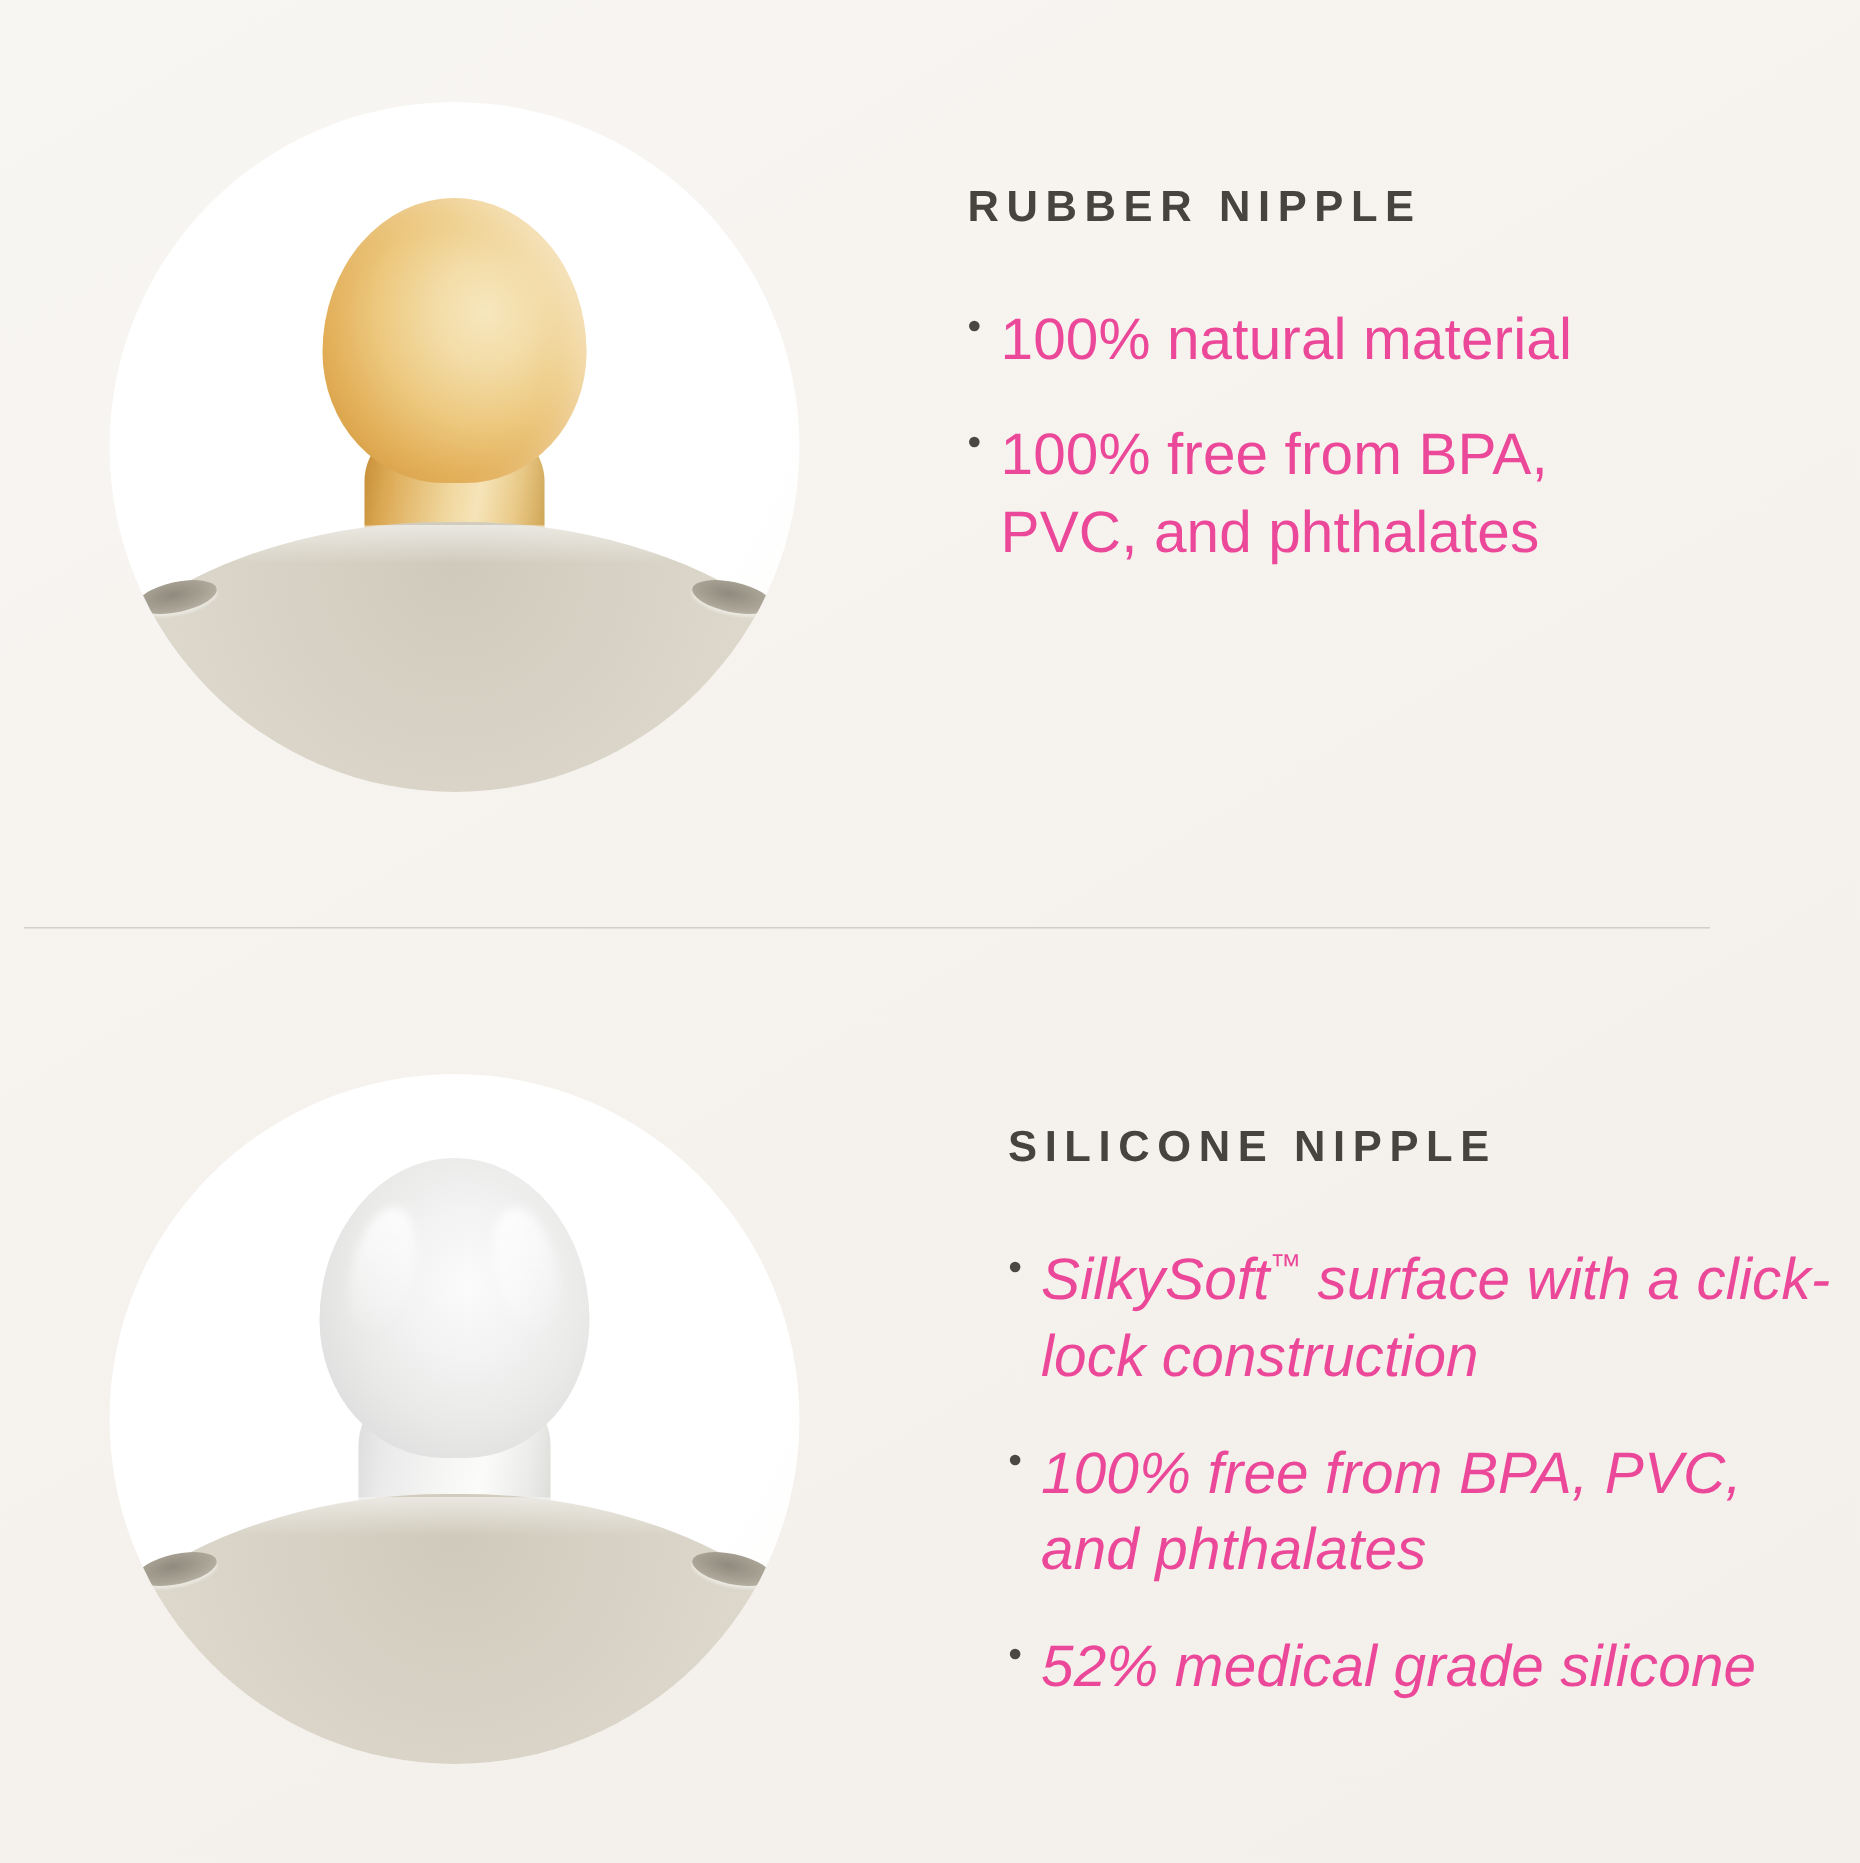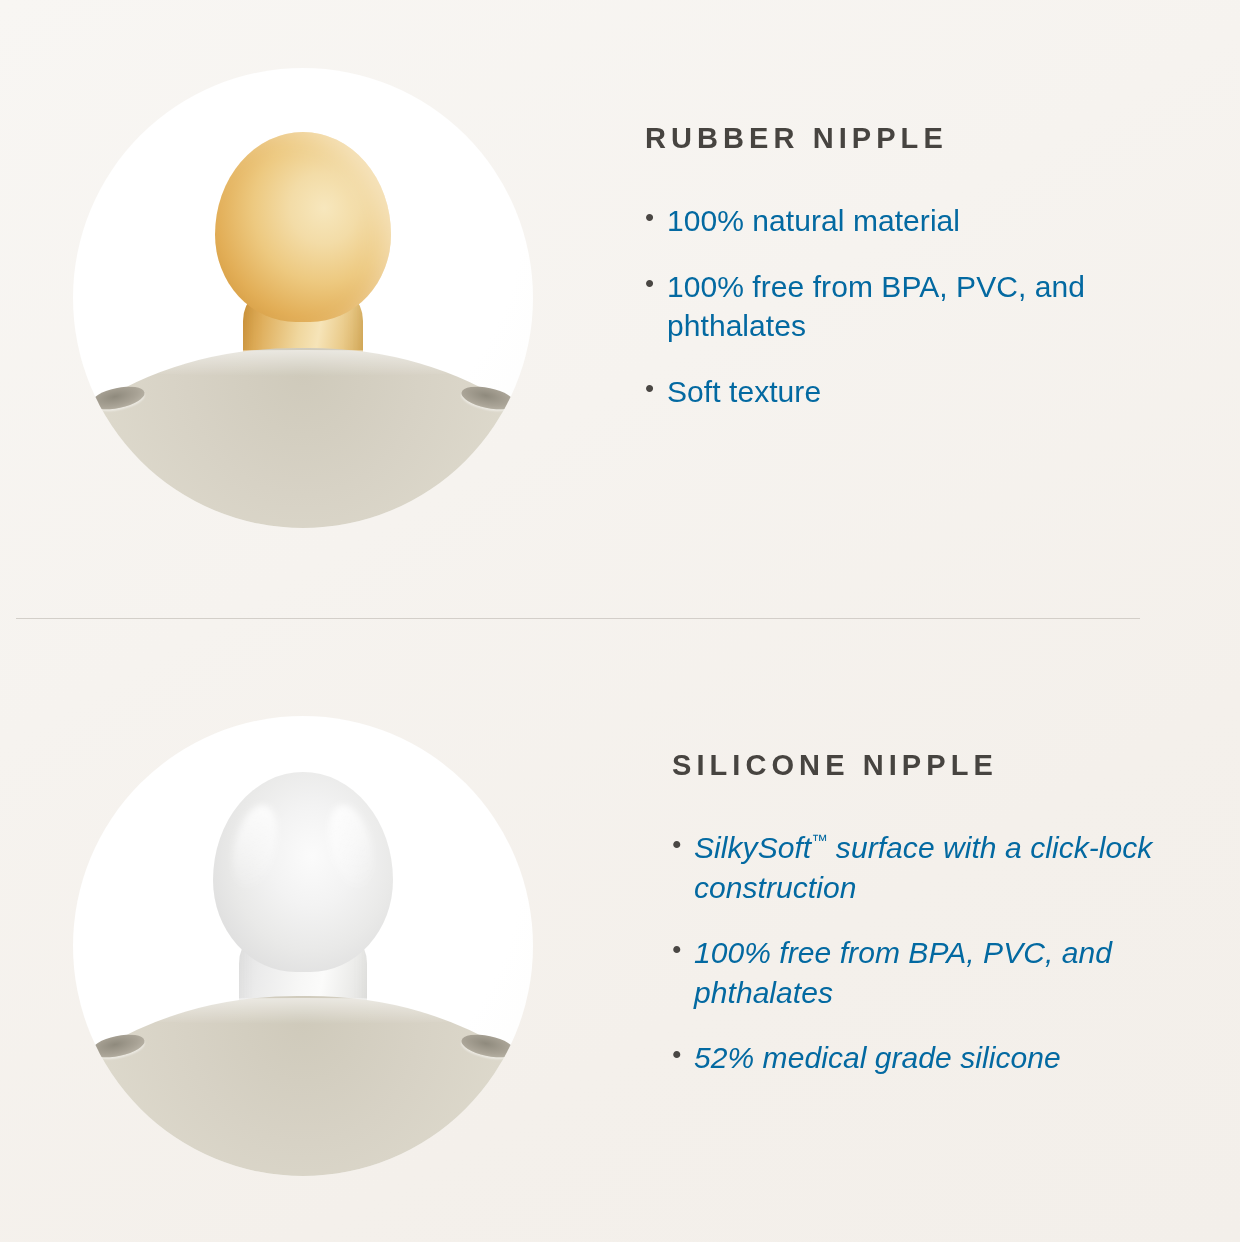--- a/index.html
+++ b/index.html
@@ -185,23 +185,23 @@
   .feature-list {
     list-style: none;
     margin: 0;
     padding: 0;
     max-width: 470px;
   }
   .feature-item {
     position: relative;
     padding-left: 22px;
     margin-bottom: 26px;
-    font-size: 30px;
+    font-size: 39px;
     line-height: 1.32;
-    color: #0369a1;
+    color: #ec4899;
     letter-spacing: .002em;
   }
   .feature-item:last-child { margin-bottom: 0; }
   .feature-item::before {
     content: "\2022";
     position: absolute;
     left: 0;
     top: -1px;
     color: #4a4744;
     font-size: 26px;
@@ -231,21 +231,20 @@
           <div class="air-hole air-hole-right"></div>
         </div>
       </div>
     </div>
 
     <div class="text-col">
       <h2 class="section-title">RUBBER NIPPLE</h2>
       <ul class="feature-list">
         <li class="feature-item">100% natural material</li>
         <li class="feature-item">100% free from BPA, PVC, and phthalates</li>
-        <li class="feature-item">Soft texture</li>
       </ul>
     </div>
   </div>
 
   <div class="divider"></div>
 
   <div class="section section-silicone">
 
     <div class="media-col">
       <div class="photo-circle">

